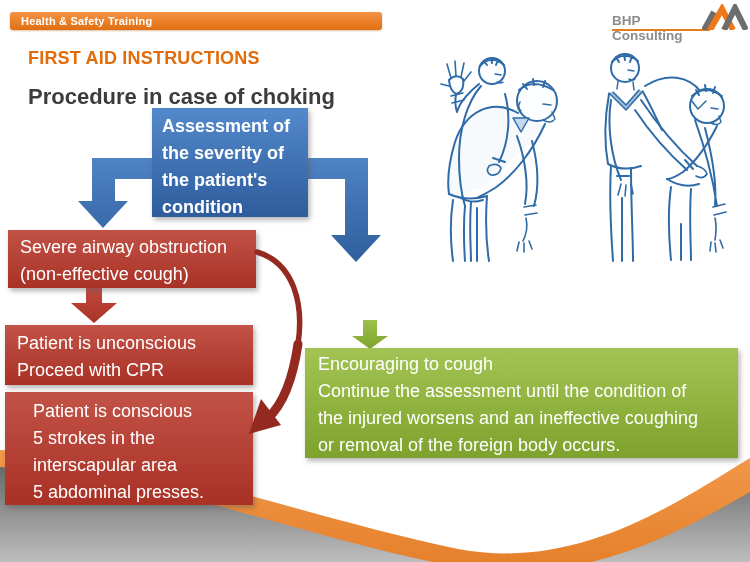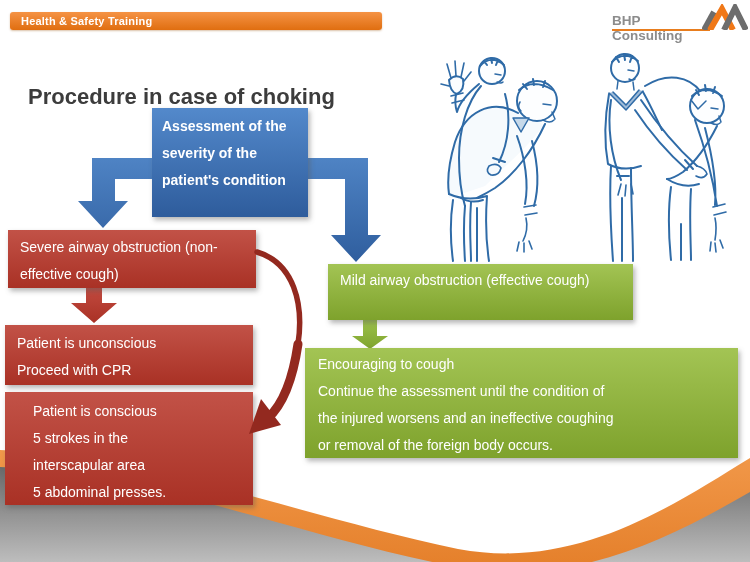--- a/index.html
+++ b/index.html
@@ -18,21 +18,21 @@
   }
   #brand-name{left:612px;top:13px;width:100px;color:#8C8C8C;font-size:13.5px;font-weight:bold;z-index:4;}
   #brand-underline{left:612px;top:29px;width:98px;height:2px;background:#E87D1E;z-index:4;}
   #brand-logo{left:702px;top:4px;z-index:4;}
   
   #page-title{left:28px;top:48px;font-size:18px;font-weight:800;color:#E36C0A;letter-spacing:.2px;z-index:4;}
   #page-subtitle{left:28px;top:84px;font-size:22px;font-weight:bold;color:#3C3C3C;z-index:4;}
   
   .fbox{
     position:absolute;color:#fff;box-sizing:border-box;z-index:4;
-    font-size:14px;line-height:27px;white-space:pre-line;
+    font-size:18px;line-height:27px;white-space:pre-line;
     box-shadow:2px 3px 5px rgba(90,90,90,.45);
   }
   #box-assessment{left:152px;top:108px;width:156px;height:109px;padding:5px 6px 0 10px;
     font-weight:bold;background:linear-gradient(180deg,#5389CB,#2E5C9C);}
   #box-severe{left:8px;top:230px;width:248px;height:58px;padding:4px 6px 0 12px;
     background:linear-gradient(180deg,#C25247,#A93125);}
   #box-unconscious{left:5px;top:325px;width:248px;height:60px;padding:5px 6px 0 12px;
     background:linear-gradient(180deg,#C25247,#A93125);}
   #box-conscious{left:5px;top:392px;width:248px;height:113px;padding:6px 6px 0 28px;
     background:linear-gradient(180deg,#C25247,#A93125);}
@@ -154,29 +154,29 @@
   <div id="brand-name" class="abs">BHP Consulting</div>
   <div id="brand-underline" class="abs"></div>
   <svg id="brand-logo" class="abs" width="46" height="26" viewBox="0 0 46 26">
     <g fill="none" stroke-linejoin="miter">
       <path d="M2,26 L12,8" stroke="#6D6D6D" stroke-width="6"></path>
       <path d="M8,26 L20,5 L31,26" stroke="#F07818" stroke-width="6"></path>
       <path d="M22,26 L33,4 L44,26" stroke="#6D6D6D" stroke-width="6"></path>
     </g>
   </svg>
 
+  <div id="page-title" class="abs">FIRST AID INSTRUCTIONS</div>
   <div id="page-subtitle" class="abs">Procedure in case of choking</div>
 
   <div id="box-assessment" class="fbox">Assessment of the severity of the patient's condition</div>
   <div id="box-severe" class="fbox">Severe airway obstruction (non-effective cough)</div>
   <div id="box-unconscious" class="fbox">Patient is unconscious
 Proceed with CPR</div>
   <div id="box-conscious" class="fbox">Patient is conscious
 5 strokes in the
 interscapular area
 5 abdominal presses.</div>
-  <div id="box-mild" class="fbox">Mild airway obstruction (effective cough)</div>
   <div id="box-encouraging" class="fbox">Encouraging to cough
 Continue the assessment until the condition of
 the injured worsens and an ineffective coughing
 or removal of the foreign body occurs.</div>
 
 </div>
 
 </body></html>

